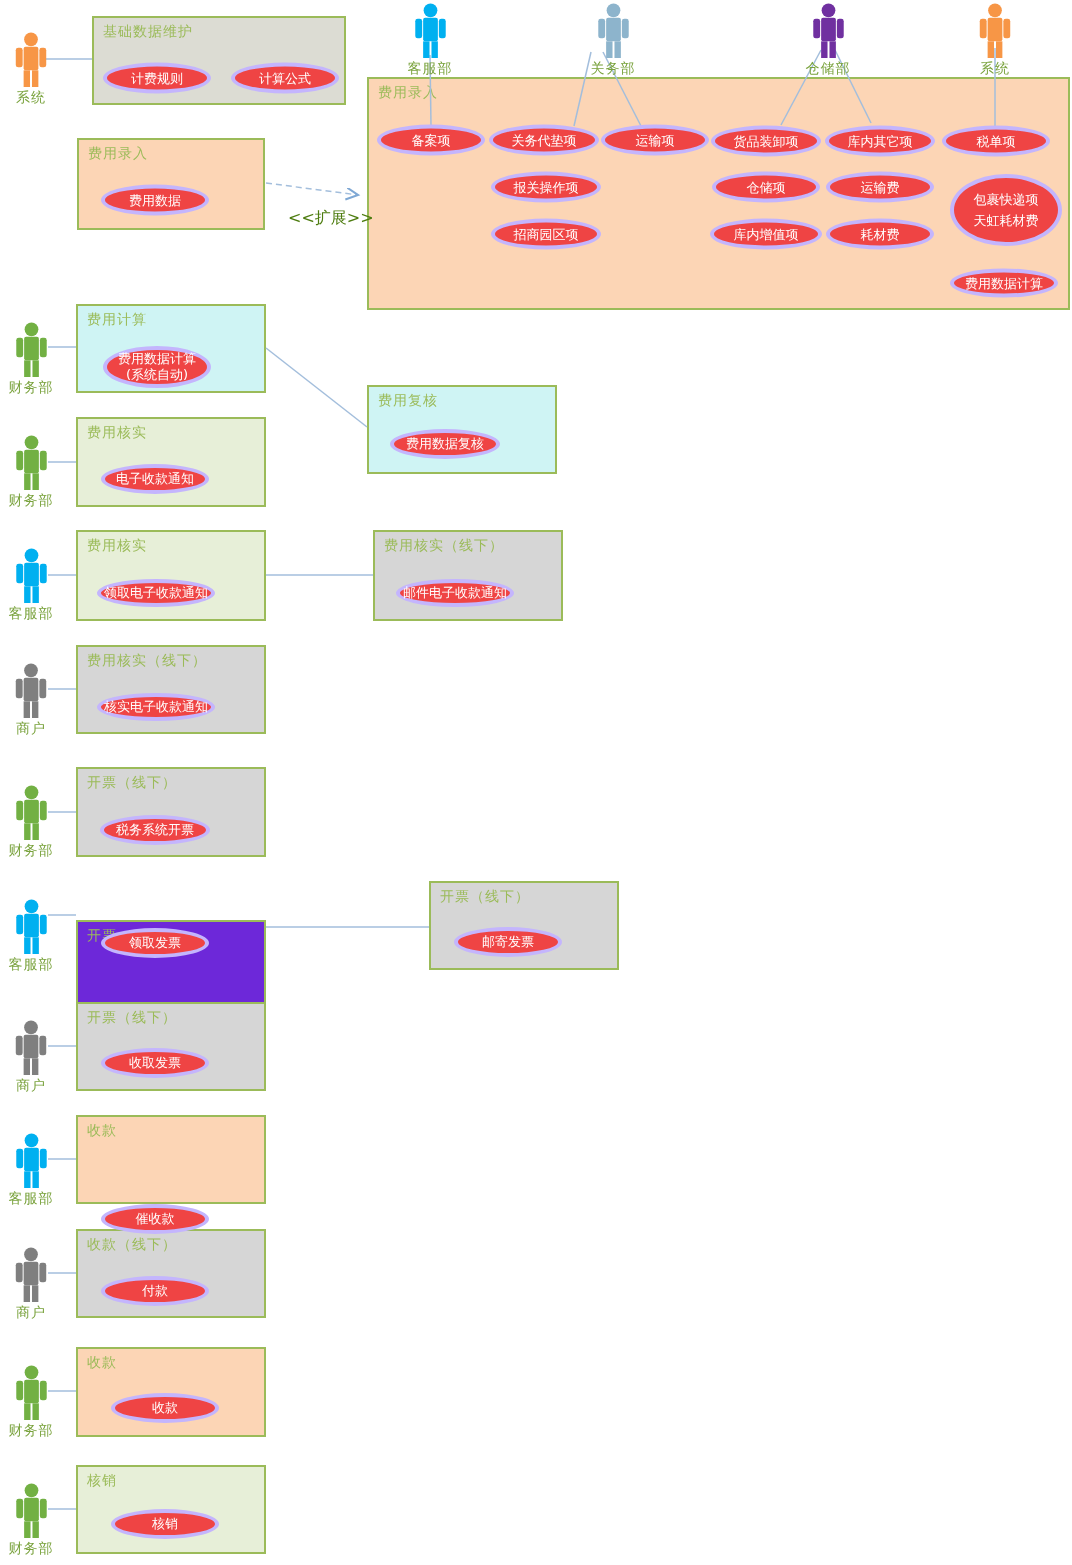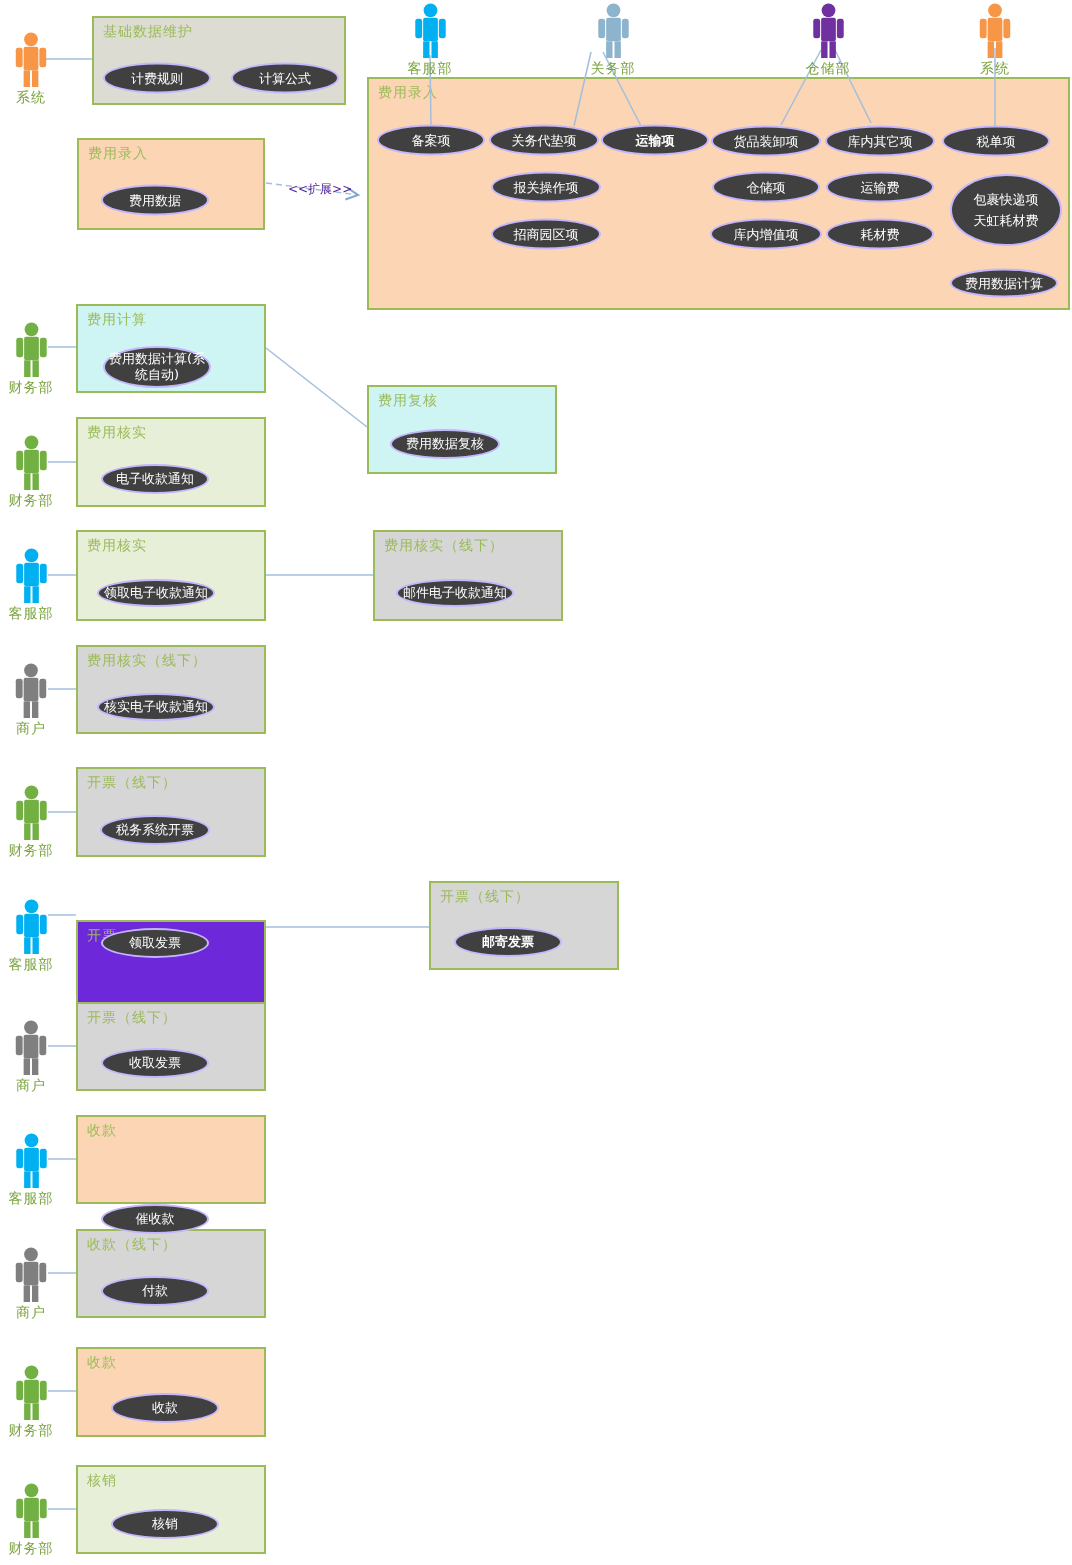--- a/index.html
+++ b/index.html
@@ -7,30 +7,30 @@
           font-family:"DejaVu Sans",sans-serif;}
   .wires{position:absolute;left:0;top:0;z-index:2;}
   .pkg{position:absolute;border:2px solid #9BBB59;box-sizing:border-box;z-index:1;}
   .ptitle{position:absolute;left:9px;top:5px;font-size:14px;color:#9BBB59;letter-spacing:1px;white-space:nowrap;}
   .v-gray{background:#DCDCD3;}
   .v-gray2{background:#D6D6D6;}
   .v-peach{background:#FCD5B5;}
   .v-cyan{background:#CFF4F4;}
   .v-green{background:#E7EFD8;}
   .v-blue{background:#6d28d9;margin-top:39px;}
-  .uc{position:absolute;background:#404040;border:2px solid #c4b5fd;border-radius:50%;
+  .uc{position:absolute;background:#ef4444;border:4px solid #c4b5fd;border-radius:50%;
       color:#fff;font-size:13px;display:flex;align-items:center;justify-content:center;
       text-align:center;transform:translate(-50%,-50%);white-space:nowrap;z-index:3;
       box-sizing:border-box;line-height:16px;}
   .uc-wrap{white-space:normal;word-break:break-all;padding:0 2px;}
   .uc-big{white-space:normal;word-break:break-all;padding:0 17px;line-height:21px;}
   .actor{position:absolute;transform:translateX(-50%);text-align:center;z-index:3;}
   .actor svg{width:40px;height:55px;display:block;margin:0 auto;}
   .alabel{font-size:14px;color:#79A23C;margin-top:2px;letter-spacing:1px;white-space:nowrap;}
-  .extlabel{position:absolute;font-size:12px;color:#4c1d95;z-index:4;letter-spacing:0px;}
+  .extlabel{position:absolute;font-size:16px;color:#4d7c0f;z-index:4;letter-spacing:0px;margin-top:27px;}
 </style>
 </head>
 <body>
 
 <div class="canvas">
 
   <svg class="wires" width="1072" height="1565">
     <defs>
       <marker id="arr" markerWidth="10" markerHeight="10" refX="8" refY="4" orient="auto">
         <path d="M0,0 L8,4 L0,8" fill="none" stroke="#7FA8D4" stroke-width="1.4"></path>
@@ -127,42 +127,42 @@
   <div class="pkg v-green" style="left:76px;top:1465px;width:190px;height:89px;">
     <div class="ptitle">核销</div>
   </div>
 
   <div class="uc" style="left:157px;top:78px;width:108px;height:31px;">计费规则</div>
   <div class="uc" style="left:285px;top:78px;width:108px;height:31px;">计算公式</div>
   <div class="uc" style="left:155px;top:200px;width:108px;height:31px;">费用数据</div>
 
   <div class="uc" style="left:431px;top:140px;width:108px;height:31px;">备案项</div>
   <div class="uc" style="left:544px;top:140px;width:110px;height:31px;">关务代垫项</div>
-  <div class="uc" style="left:655px;top:140px;width:108px;height:31px;font-weight:bold;">运输项</div>
+  <div class="uc" style="left:655px;top:140px;width:108px;height:31px;">运输项</div>
   <div class="uc" style="left:766px;top:141px;width:110px;height:31px;">货品装卸项</div>
   <div class="uc" style="left:880px;top:141px;width:110px;height:31px;">库内其它项</div>
   <div class="uc" style="left:996px;top:141px;width:108px;height:31px;">税单项</div>
   <div class="uc" style="left:546px;top:187px;width:110px;height:31px;">报关操作项</div>
   <div class="uc" style="left:766px;top:187px;width:108px;height:31px;">仓储项</div>
   <div class="uc" style="left:880px;top:187px;width:108px;height:31px;">运输费</div>
   <div class="uc" style="left:546px;top:234px;width:110px;height:31px;">招商园区项</div>
   <div class="uc" style="left:766px;top:234px;width:112px;height:31px;">库内增值项</div>
   <div class="uc" style="left:880px;top:234px;width:108px;height:31px;">耗材费</div>
   <div class="uc uc-big" style="left:1006px;top:210px;width:112px;height:72px;">包裹快递项天虹耗材费</div>
   <div class="uc" style="left:1004px;top:283px;width:108px;height:29px;">费用数据计算</div>
 
   <div class="uc uc-wrap" style="left:157px;top:367px;width:108px;height:42px;">费用数据计算(系统自动)</div>
   <div class="uc" style="left:445px;top:444px;width:110px;height:30px;">费用数据复核</div>
   <div class="uc" style="left:155px;top:479px;width:108px;height:30px;">电子收款通知</div>
   <div class="uc" style="left:156px;top:593px;width:118px;height:28px;">领取电子收款通知</div>
   <div class="uc" style="left:455px;top:593px;width:118px;height:28px;">邮件电子收款通知</div>
   <div class="uc" style="left:156px;top:707px;width:118px;height:28px;">核实电子收款通知</div>
   <div class="uc" style="left:155px;top:830px;width:110px;height:30px;">税务系统开票</div>
   <div class="uc" style="left:155px;top:943px;width:108px;height:30px;">领取发票</div>
-  <div class="uc" style="left:508px;top:942px;width:108px;height:30px;font-weight:bold;">邮寄发票</div>
+  <div class="uc" style="left:508px;top:942px;width:108px;height:30px;">邮寄发票</div>
   <div class="uc" style="left:155px;top:1063px;width:108px;height:30px;">收取发票</div>
   <div class="uc" style="left:155px;top:1177px;width:108px;height:30px;margin-top:42px;">催收款</div>
   <div class="uc" style="left:155px;top:1291px;width:108px;height:30px;">付款</div>
   <div class="uc" style="left:165px;top:1408px;width:108px;height:30px;">收款</div>
   <div class="uc" style="left:165px;top:1524px;width:108px;height:30px;">核销</div>
 
   <div class="actor" style="left:430px;top:3px;">
     <svg viewBox="0 0 40 56" fill="#00B0F0">
         <circle cx="20" cy="7.5" r="7"></circle>
         <rect x="4.5" y="16" width="7" height="20" rx="2.5"></rect>

